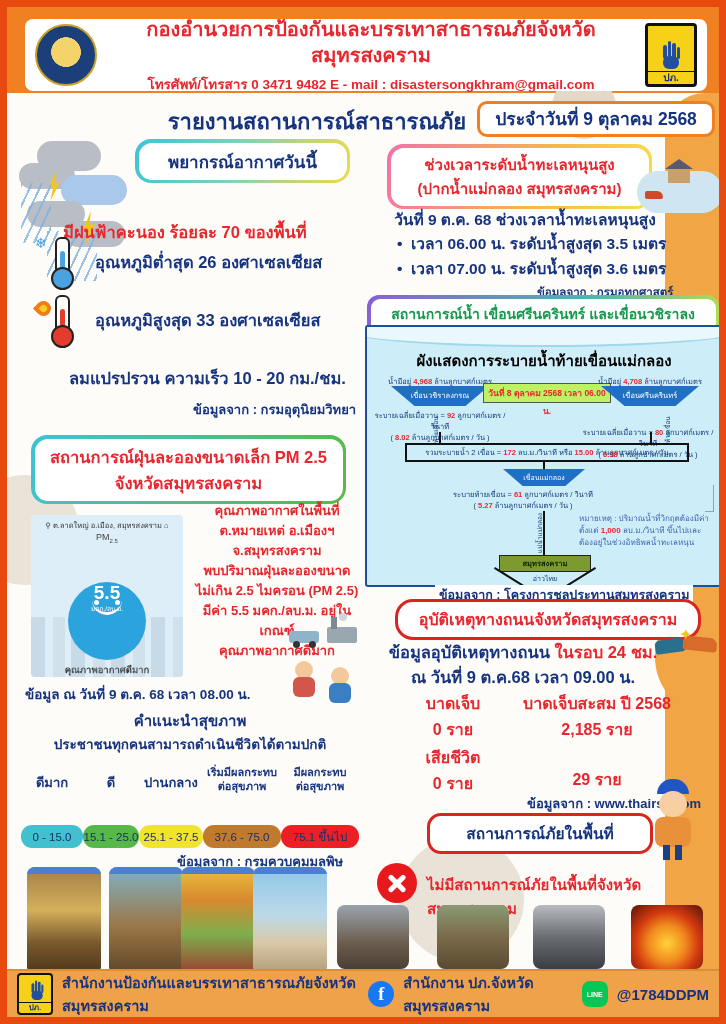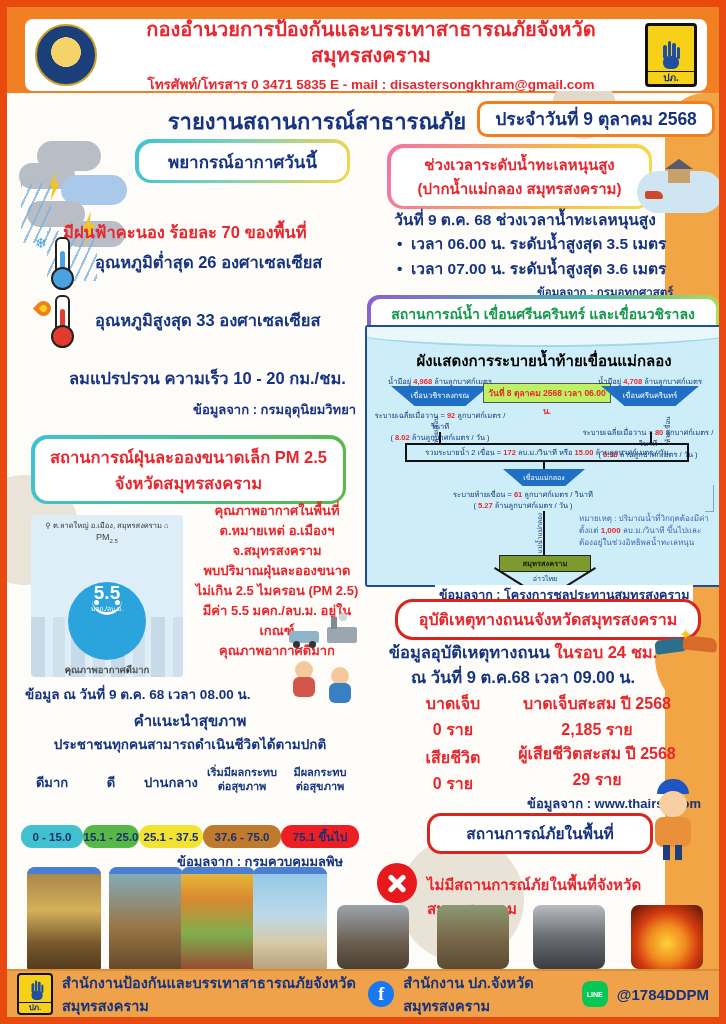--- a/index.html
+++ b/index.html
@@ -70,21 +70,21 @@
        background:repeating-linear-gradient(90deg,#8fa6b8 0 14px,transparent 14px 22px,#aebfcc 22px 34px,transparent 34px 40px);}
   .pmcircle{position:relative;width:78px;height:78px;border-radius:50%;margin:2px auto 2px;
        background:radial-gradient(circle,#2ba3dc 0 72%,#bee4f6 73% 100%);color:#fff;}
   .eye{position:absolute;top:18px;width:5px;height:5px;border-radius:50%;background:#fff;}
   .smile{position:absolute;left:24px;top:14px;width:30px;height:16px;border:3px solid #fff;border-top:none;
          border-left:none;border-right:none;border-radius:0 0 15px 15px;}
   
   .aqi-row{position:absolute;left:14px;top:758px;width:338px;display:flex;align-items:flex-end;z-index:2;}
   .aqi-row .cell{text-align:center;font-weight:bold;color:#16337f;}
   .aqi-bar{position:absolute;left:14px;top:818px;width:338px;height:23px;display:flex;z-index:2;}
-  .aqi-bar .seg{display:flex;align-items:center;justify-content:center;font-size:11.5px;font-weight:bold;color:#1a2f6e;border-radius:11px;}
+  .aqi-bar .seg{display:flex;align-items:center;justify-content:center;font-size:11.5px;font-weight:normal;color:#1a2f6e;border-radius:11px;}
   
   .photo{position:absolute;border-radius:8px;z-index:2;overflow:hidden;}
   .photo.portrait:before{content:"";display:block;height:7px;background:#4a7fd4;}
   
   .footer{position:absolute;left:0;right:0;bottom:0;height:46px;background:#efa24a;display:flex;
           align-items:center;gap:9px;padding:0 10px;z-index:3;border-top:2px solid #d88f35;}
   .fb{width:26px;height:26px;border-radius:50%;background:#1877f2;color:#fff;font-weight:bold;
       font-family:"Liberation Serif",serif;display:flex;align-items:center;justify-content:center;font-size:18px;flex:0 0 auto;}
   .lineic{width:26px;height:26px;border-radius:8px;background:#06c755;color:#fff;font-weight:bold;
       display:flex;align-items:center;justify-content:center;font-size:7px;flex:0 0 auto;}
@@ -113,21 +113,21 @@
   <div class="circ" style="left:545px;top:68px;width:64px;height:64px;background:#e2d9cb;"></div>
   <div class="circ" style="left:-38px;top:468px;width:110px;height:110px;background:#eae3d8;"></div>
   <div class="circ" style="left:392px;top:830px;width:125px;height:125px;background:#e9e2d6;"></div>
   <div class="circ" style="left:648px;top:590px;width:120px;height:120px;background:#f2a544;"></div>
   <div class="circ" style="left:120px;top:975px;width:70px;height:70px;background:#e9e2d6;"></div>
 
   <div class="hcard">
     <div class="seal"></div>
     <div style="flex:1;text-align:center;">
       <div class="red b" style="font-size:20px;line-height:26px;">กองอำนวยการป้องกันและบรรเทาสาธารณภัยจังหวัดสมุทรสงคราม</div>
-      <div class="red b" style="font-size:13.5px;margin-top:5px;">โทรศัพท์/โทรสาร 0 3471 5835   E - mail : disastersongkhram@gmail.com</div>
+      <div class="red b" style="font-size:13.5px;margin-top:5px;">โทรศัพท์/โทรสาร 0 3471 9482   E - mail : disastersongkhram@gmail.com</div>
     </div>
     <div class="ddpm">
       <div class="hand">
           <i class="palm"></i>
           <i class="f1"></i>
           <i class="f2"></i>
           <i class="f3"></i>
           <i class="f4"></i>
         </div>
       <div class="abbr">ปภ.</div>
@@ -344,21 +344,20 @@
     <div class="car" style="left:28px;top:8px;width:34px;background:#d86a2a;transform:rotate(6deg);"></div>
     <div class="abs" style="left:24px;top:-4px;color:#f5c518;font-size:16px;">✦</div>
   </div>
 
   <div class="abs red b ctr" style="left:396px;top:684px;width:100px;font-size:16px;z-index:2;">บาดเจ็บ</div>
   <div class="abs red b ctr" style="left:396px;top:710px;width:100px;font-size:16px;z-index:2;">0 ราย</div>
   <div class="abs red b ctr" style="left:500px;top:684px;width:180px;font-size:16px;z-index:2;">บาดเจ็บสะสม ปี 2568</div>
   <div class="abs red b ctr" style="left:500px;top:710px;width:180px;font-size:16px;z-index:2;">2,185 ราย</div>
   <div class="abs red b ctr" style="left:396px;top:738px;width:100px;font-size:16px;z-index:2;">เสียชีวิต</div>
   <div class="abs red b ctr" style="left:396px;top:764px;width:100px;font-size:16px;z-index:2;">0 ราย</div>
-  <div class="abs red b ctr" style="left:500px;top:734px;width:180px;font-size:16px;z-index:2;">ผู้เสียชีวิตสะสม ปี 2568</div>
   <div class="abs red b ctr" style="left:500px;top:760px;width:180px;font-size:16px;z-index:2;">29 ราย</div>
   <div class="abs src" style="left:520px;top:786px;font-size:13px;z-index:2;">ข้อมูลจาก : www.thairsc.com</div>
 
   <div class="redbox" style="left:420px;top:806px;width:200px;border-radius:14px;">
     <span class="navy b" style="font-size:15.5px;">สถานการณ์ภัยในพื้นที่</span>
   </div>
   <div class="mascot">
     <div class="cap"></div>
     <div class="face"></div>
     <div class="body"></div>

